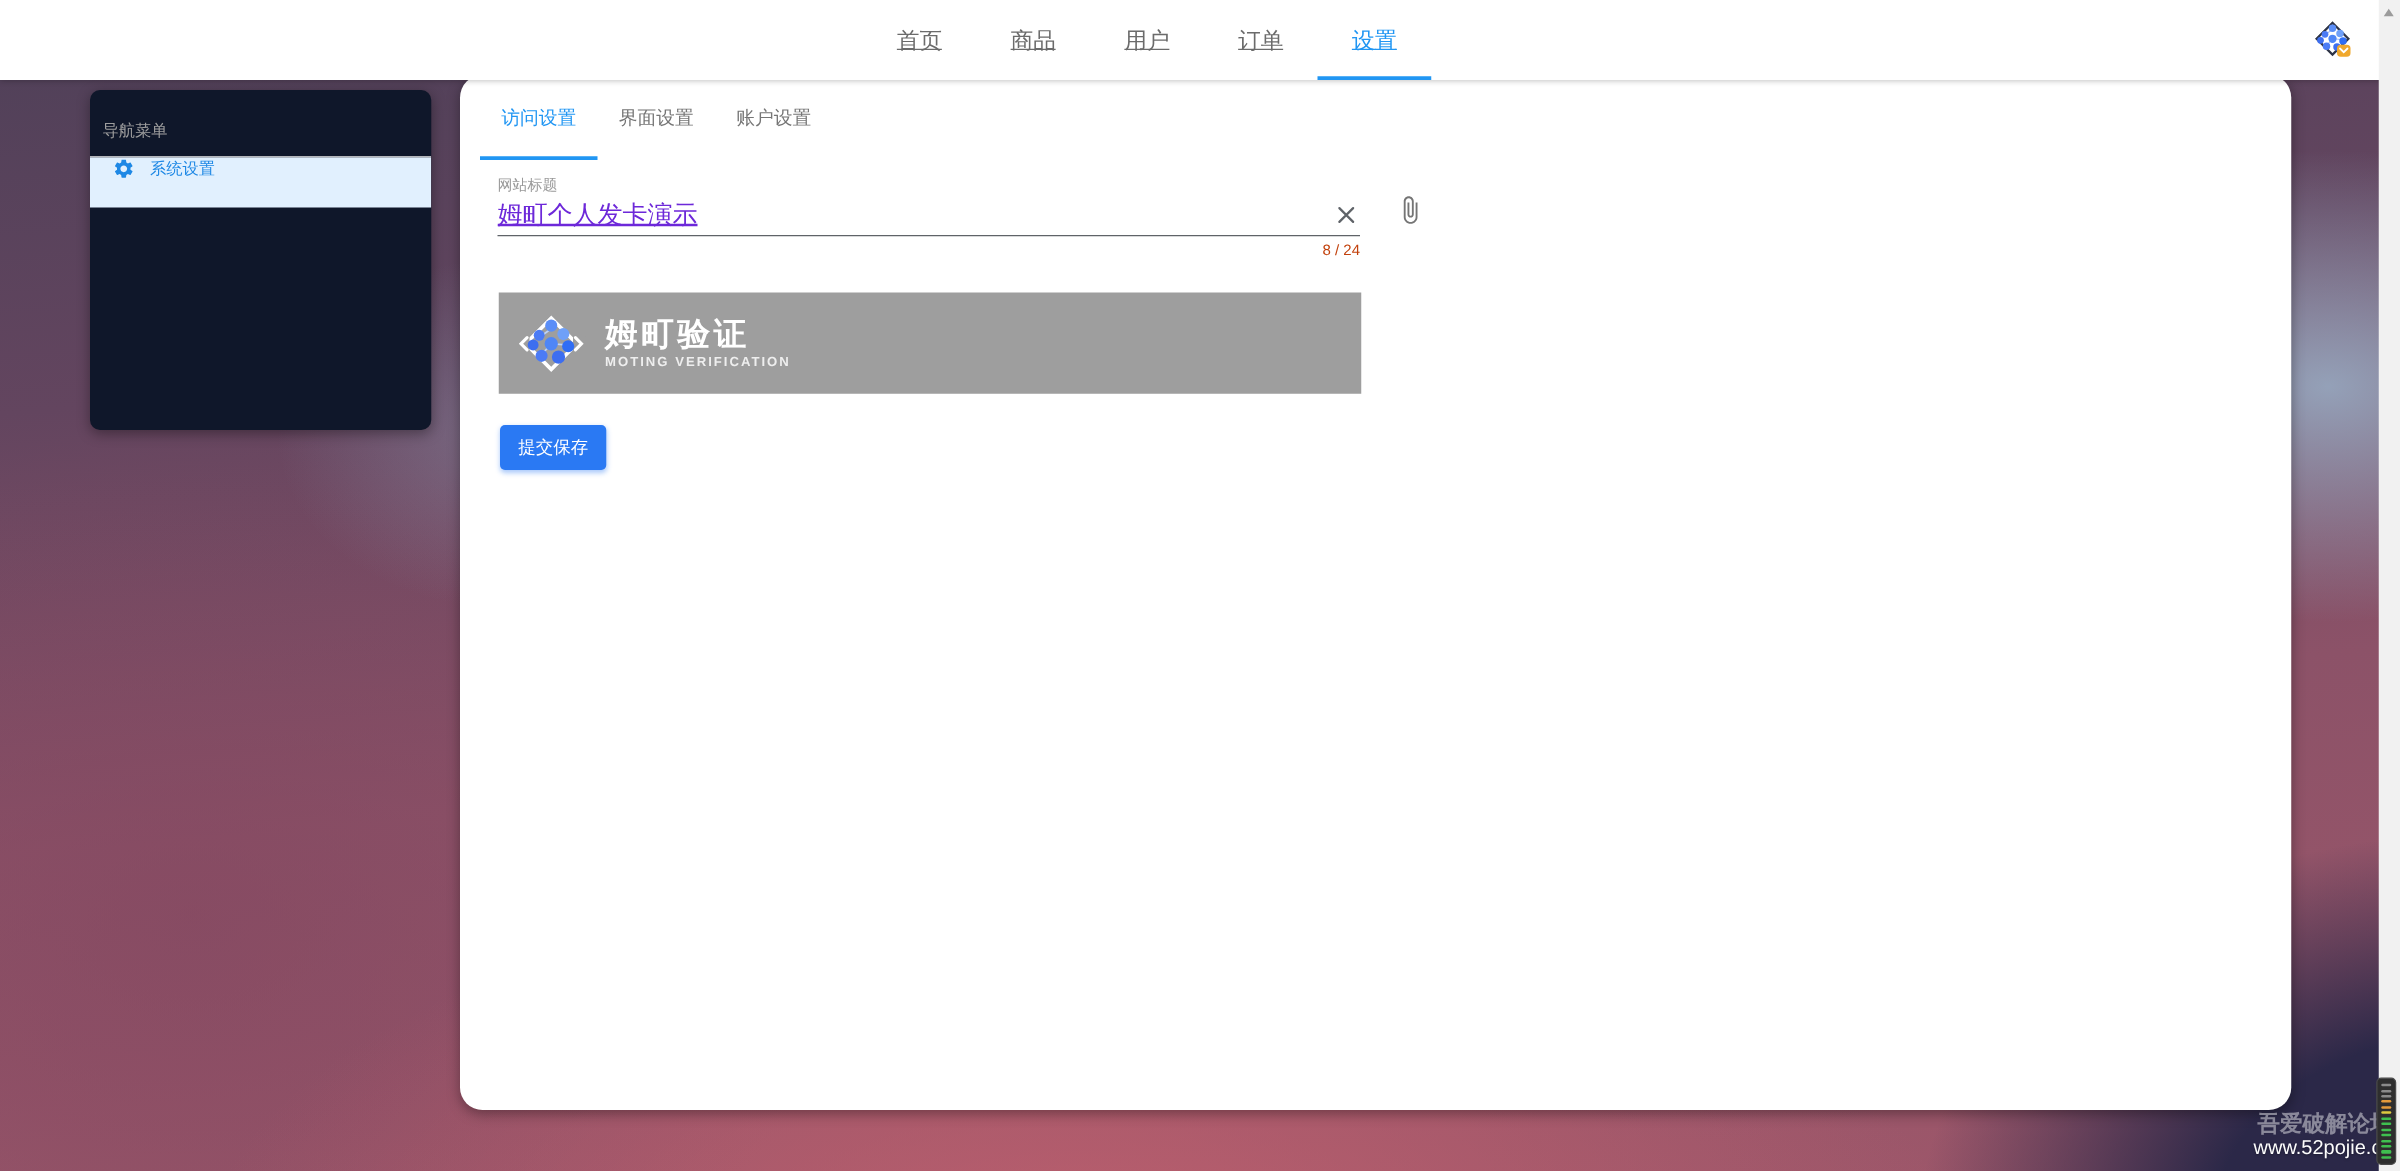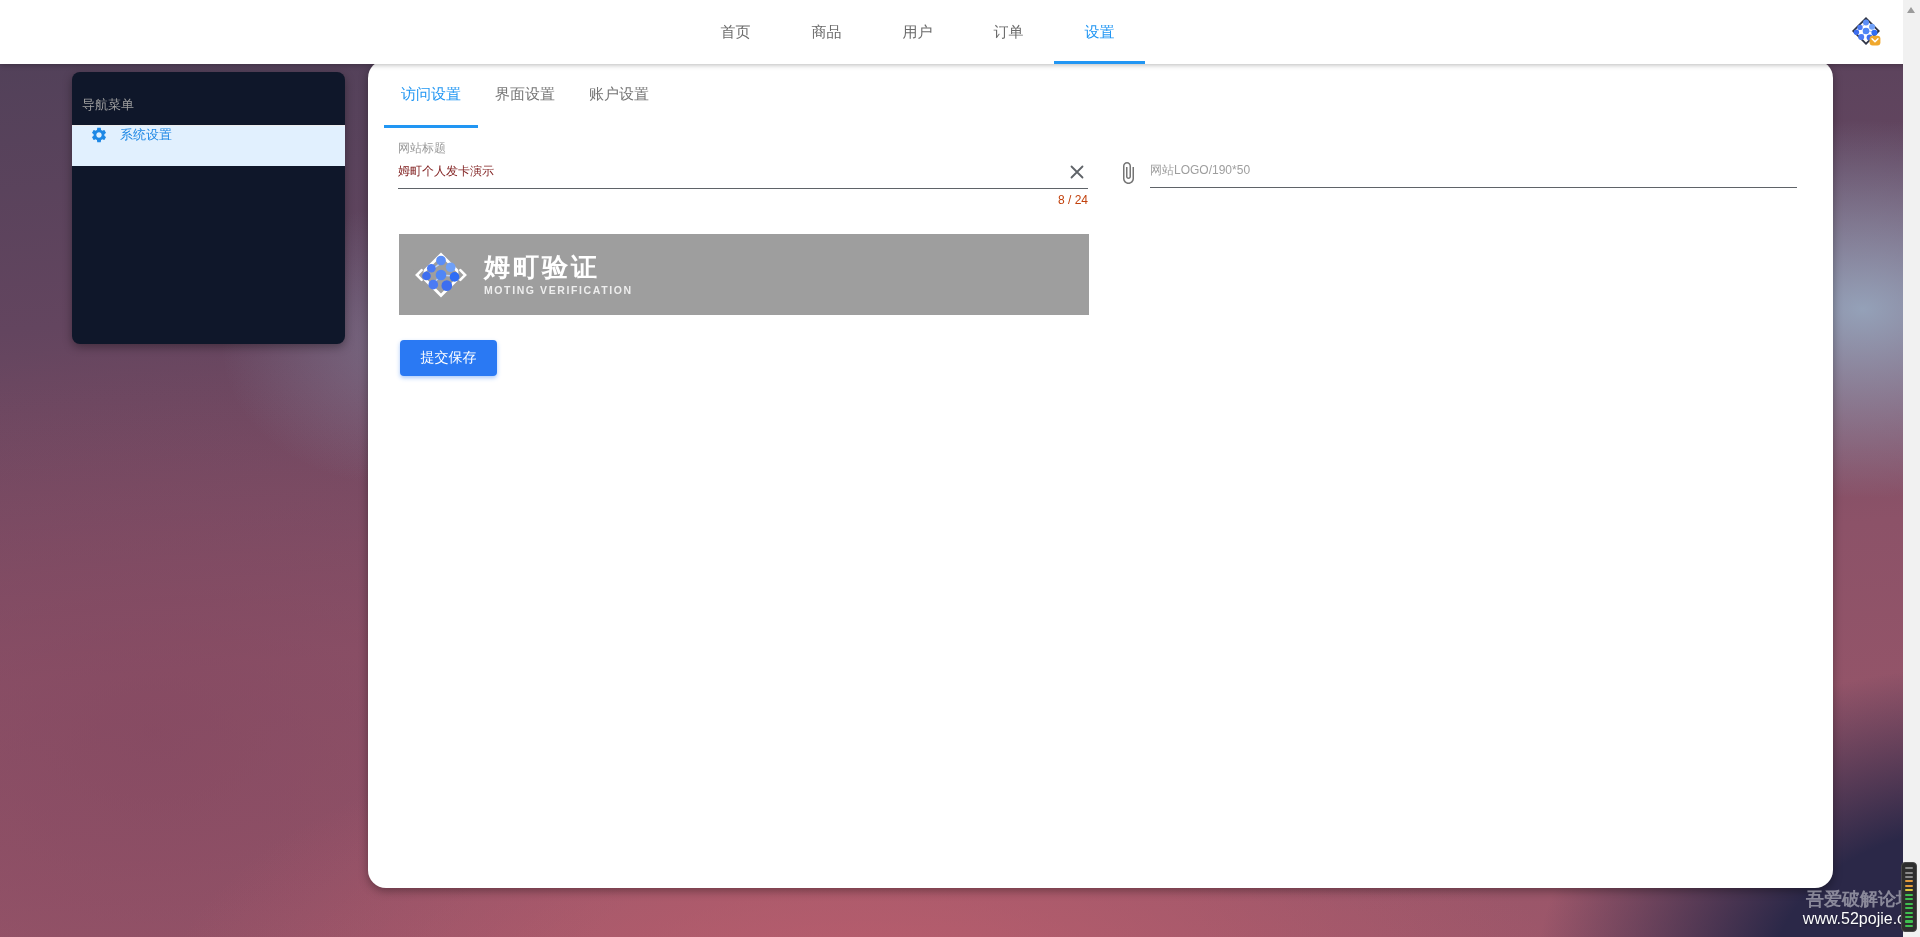--- a/index.html
+++ b/index.html
@@ -17,21 +17,21 @@
       radial-gradient(700px 520px at 8% 78%, rgba(130,70,95,.6), rgba(130,70,95,0) 75%),
       radial-gradient(500px 300px at 70% 75%, rgba(120,80,112,.45), rgba(120,80,112,0) 70%),
       linear-gradient(175deg, #4e4058 0%, #63455f 30%, #8c5268 62%, #9e576a 100%);
   }
 
   
   .header { position:absolute; top:0; left:0; right:0; height:64px; background:#fff;
             box-shadow:0 1px 5px rgba(0,0,0,.28); z-index:6; }
   .nav { position:absolute; left:690px; top:0; height:64px; display:flex; }
   .nav-tab { width:91px; height:64px; display:flex; align-items:center; justify-content:center;
-             font-size:15px; color:#6b6b6b; cursor:pointer; position:relative; }
+             font-size:18px; color:#6b6b6b; cursor:pointer; position:relative;text-decoration:underline; }
   .nav-tab.active { color:#2196f3; }
   .nav-tab.active::after { content:""; position:absolute; left:0; right:0; bottom:0; height:3px; background:#2196f3; }
   .header-logo { position:absolute; right:36px; top:13px; width:36px; height:36px; }
 
   
   .sidebar { position:absolute; left:72px; top:72px; width:273px; height:272px; background:#0f172a;
              border-radius:8px; box-shadow:0 3px 10px rgba(0,0,0,.35); z-index:4; overflow:hidden; }
   .sidebar-title { padding:24px 10px 11px 10px; font-size:13px; color:#9e9e9e; border-bottom:1px solid #ececec; }
   .sidebar-item { height:40px; display:flex; gap:12px; padding-left:18px;
                   background:#e1f0fe; color:#1e88e5; font-size:13px; cursor:pointer; }
@@ -41,37 +41,37 @@
           border-radius:18px; box-shadow:0 3px 10px rgba(0,0,0,.35); z-index:4; }
   .tabs { position:absolute; left:16px; top:0; height:68px; display:flex; }
   .tab { padding:0 17px; display:flex; align-items:center; font-size:15px; color:#757575;
          position:relative; cursor:pointer; }
   .tab.active { color:#2196f3; }
   .tab.active::after { content:""; position:absolute; left:0; right:0; bottom:0; height:3px; background:#2196f3; }
 
   .f1 { position:absolute; left:30px; top:80px; width:690px; }
   .flabel { font-size:12px; color:#999; line-height:16px; }
   .input-line { display:flex; align-items:flex-end; border-bottom:1px solid #5f6368; padding-bottom:5px; margin-top:3px; }
-  .text-input { border:none; outline:none; background:transparent; flex:1; font-size:12px; color:#7f1d1d;
-                height:24px; font-family:"Liberation Sans","DejaVu Sans",sans-serif; }
+  .text-input { border:none; outline:none; background:transparent; flex:1; font-size:20px; color:#6d28d9;
+                height:24px; font-family:"Liberation Sans","DejaVu Sans",sans-serif;text-decoration:underline; }
   .text-input::placeholder { color:#9e9e9e; opacity:1; }
   .clear-btn { width:22px; height:22px; cursor:pointer; flex:none; }
   .counter { text-align:right; font-size:12px; color:#c2410c; margin-top:4px; }
 
   .f2 { position:absolute; left:748px; top:95px; width:681px; display:flex; align-items:flex-end; gap:10px; }
   .clip { flex:none; width:24px; height:26px; margin-bottom:2px; }
   .f2 .input-line { flex:1; }
 
   .banner { position:absolute; left:31px; top:174px; width:690px; height:81px; background:#9e9e9e;
             display:flex; align-items:center; padding-left:13px; }
   .banner-text { margin-left:14px; color:#fff; }
   .banner-title { font-size:26px; font-weight:bold; letter-spacing:3px; line-height:28px; }
   .banner-sub { font-size:10.5px; letter-spacing:1.6px; color:rgba(255,255,255,.82); margin-top:3px;font-weight:bold; }
 
-  .submit-btn { position:absolute; left:32px; top:280px; width:97px; height:36px; background:#2a79f3;
+  .submit-btn { position:absolute; left:32px; top:280px; width:85px; height:36px; background:#2a79f3;
                 color:#fff; font-size:14px; border:none; border-radius:4px; cursor:pointer;
                 box-shadow:0 2px 4px rgba(42,121,243,.4); font-family:"Liberation Sans","DejaVu Sans",sans-serif; }
 
   
   .watermark { position:absolute; right:6px; bottom:9px; text-align:right; z-index:8; line-height:1.15; }
   .wm1 { font-size:18px; font-weight:bold; color:rgba(255,255,255,.45); }
   .wm2 { font-size:16px; color:#fdfdfd; text-shadow:0 1px 2px rgba(0,0,0,.35); }
 
   
   .scrollbar { position:absolute; top:0; right:0; width:17px; height:937px; background:#f1f1f1; z-index:9; }
@@ -151,23 +151,20 @@
     </div>
     <div class="counter">8 / 24</div>
   </div>
 
   <div class="f2">
     <span class="clip">
       <svg viewBox="0 0 24 24" width="24" height="26" fill="#757575">
         <path d="M16.5,6v11.5c0,2.21-1.79,4-4,4s-4-1.79-4-4V5c0-1.38,1.12-2.5,2.5-2.5s2.5,1.12,2.5,2.5v10.5 c0,0.55-0.45,1-1,1s-1-0.45-1-1V6H10v9.5c0,1.38,1.12,2.5,2.5,2.5s2.5-1.12,2.5-2.5V5c0-2.21-1.79-4-4-4S7,2.79,7,5v12.5 c0,3.04,2.46,5.5,5.5,5.5s5.5-2.46,5.5-5.5V6H16.5z"></path>
       </svg>
     </span>
-    <div class="input-line">
-      <input class="text-input" type="text" placeholder="网站LOGO/190*50" style="">
-    </div>
   </div>
 
   <div class="banner">
     <span style="display:inline-flex;">
       <svg viewBox="0 0 60 60" width="58" height="58">
         <rect x="15" y="15" width="30" height="30" transform="rotate(45 30 30)" fill="none" stroke="#ffffff" stroke-width="3"></rect>
         <rect x="2" y="24" width="10" height="12" fill="#9e9e9e"></rect>
         <rect x="48" y="24" width="10" height="12" fill="#9e9e9e"></rect>
         <path d="M10 25 l-5 5 l5 5" fill="none" stroke="#fff" stroke-width="2.6" stroke-linecap="round"></path>
         <path d="M50 25 l5 5 l-5 5" fill="none" stroke="#fff" stroke-width="2.6" stroke-linecap="round"></path>

